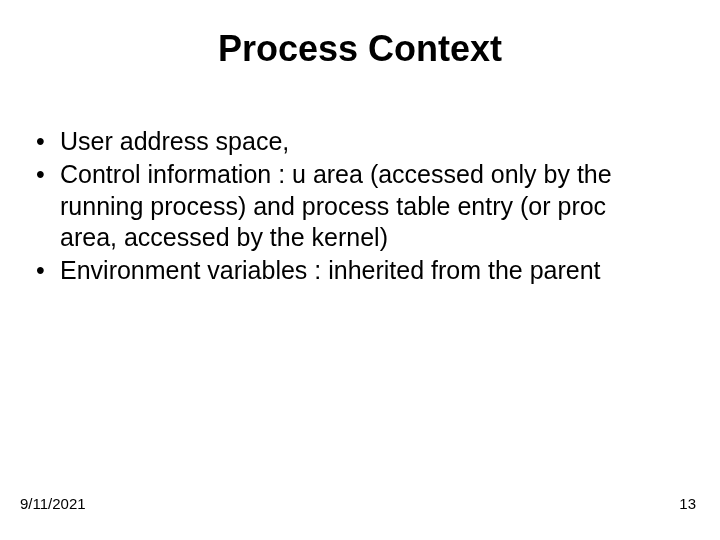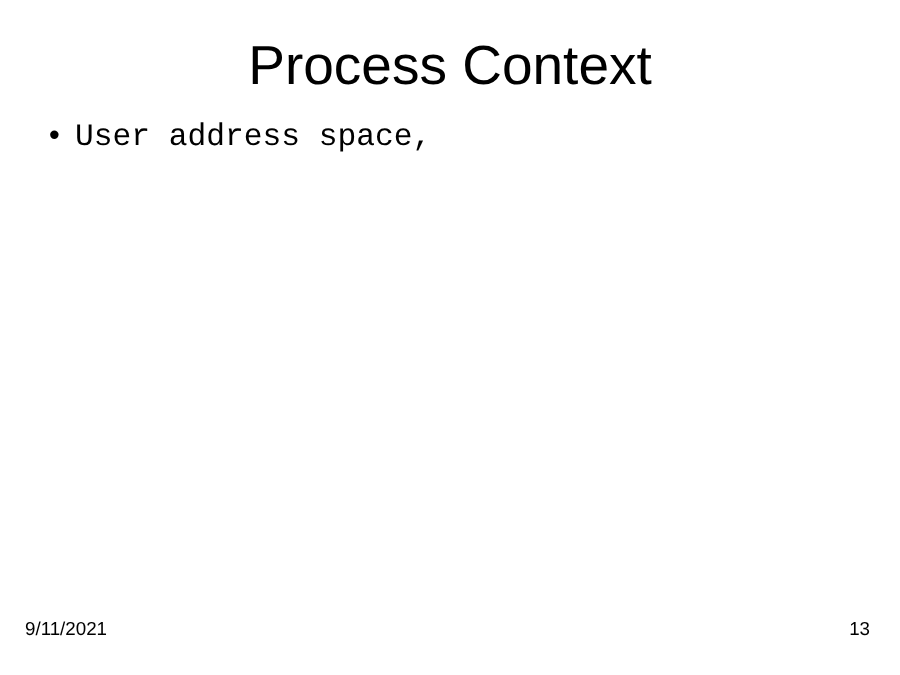--- a/index.html
+++ b/index.html
@@ -1,33 +1,35 @@
 <!DOCTYPE html>
 <html><head>
 <meta charset="utf-8">
 <style>
   * { margin: 0; padding: 0; box-sizing: border-box; }
   html, body { width: 720px; height: 540px; background: #fff; font-family: Arial, Helvetica, sans-serif; color: #000; }
   .slide { position: relative; width: 720px; height: 540px; padding: 24px 20px 20px 20px; }
-  .title { text-align: center; font-size: 44px; font-weight: 400; margin-top: 4px; margin-bottom: 16px; }
+  .title { text-align: center; font-size: 36px; font-weight: 700; margin-top: 4px; margin-bottom: 56px; }
   .content { font-size: 25px; line-height: 1.25; padding-left: 12px; padding-right: 40px; }
   .bullets { list-style: none; }
-  .bullets li { position: relative; padding-left: 28px; margin-bottom: 2px; font-family: Liberation Mono, monospace; }
+  .bullets li { position: relative; padding-left: 28px; margin-bottom: 2px; }
   .bullets li::before { content: "•"; position: absolute; left: 4px; top: 0; font-size: 25px; }
   .footer { position: absolute; left: 20px; right: 24px; bottom: 28px; font-size: 15px; display: flex; justify-content: space-between; margin-top: 28px; }
 </style>
 </head>
 <body>
 
 <div class="slide">
   <h1 class="title">Process Context</h1>
 
   <div class="content">
     <ul class="bullets">
       <li>User address space,</li>
+      <li>Control information : u area (accessed only by the running process)  and process table entry (or proc area, accessed by the kernel)</li>
+      <li>Environment variables :  inherited from the parent</li>
     </ul>
   </div>
 
   <div class="footer">
     <span>9/11/2021</span>
     <span>13</span>
   </div>
 </div>
 
 </body></html>

